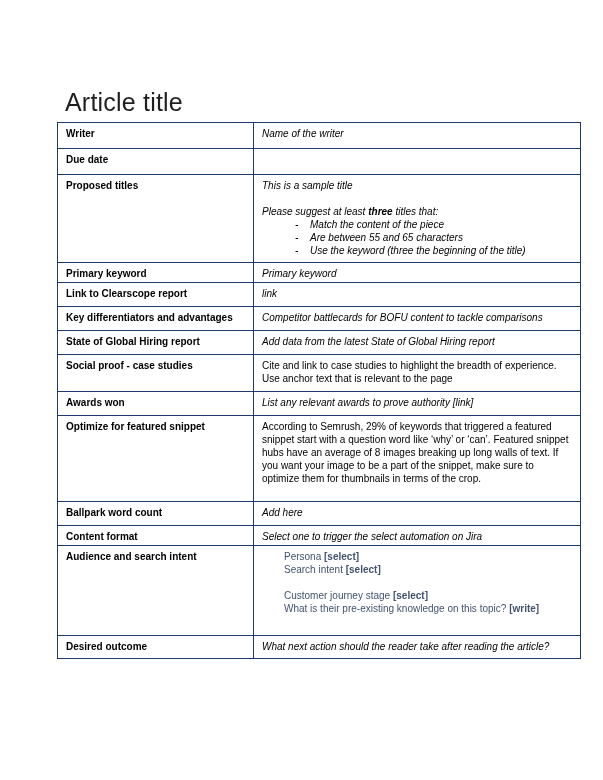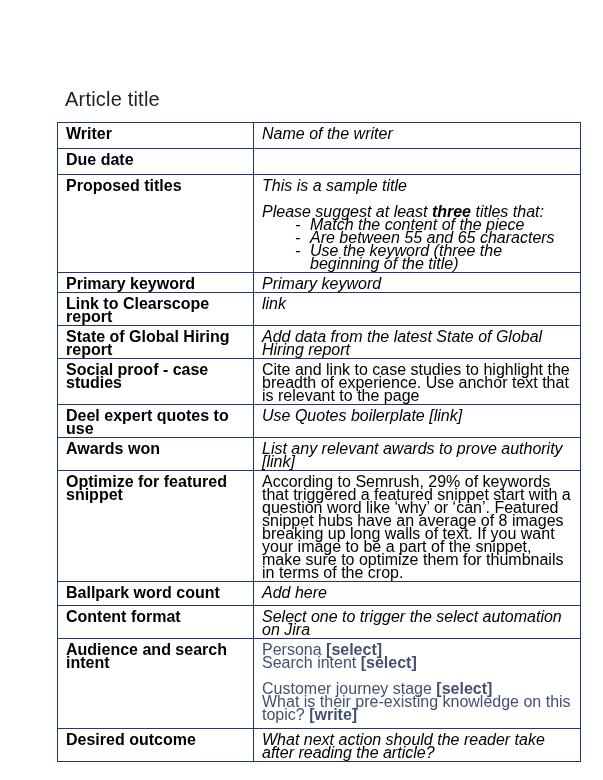--- a/index.html
+++ b/index.html
@@ -10,46 +10,46 @@
     height: 780px;
     background: #ffffff;
     font-family: "Liberation Sans", sans-serif;
     color: #000000;
     overflow: hidden;
   }
   .doc-title {
     position: absolute;
     left: 65px;
     top: 88px;
-    font-size: 20px;
+    font-size: 25px;
     font-weight: 400;
     color: #1f1f1f;
     letter-spacing: 0.2px;
   }
   table.brief {
     position: absolute;
     left: 57px;
     top: 122px;
     width: 523px;
     border-collapse: collapse;
     table-layout: fixed;
   }
   table.brief td {
     border: 1.5px solid #1e3a6d;
     vertical-align: top;
     padding: 4px 8px 2px 8px;
-    font-size: 16px;
+    font-size: 10px;
     line-height: 13px;
     overflow: hidden;
   }
   td.lc { width: 196px; font-weight: 700; color: #000000; }
   td.vc { width: 327px; }
   .it  { font-style: italic; }
   .reg { font-style: normal; }
-  .slate { color: #42526e; font-style: normal; }
+  .slate { color: #42526e; font-style: normal; margin-left: 22px; }
   .b { font-weight: 700; }
   .sp { height: 13px; }
   .bl { display: flex; padding-left: 33px; font-style: italic; }
   .bl::before { content: "-"; flex: none; width: 15px; font-style: italic; }
 </style>
 </head>
 <body>
 
 <div class="page">
 
@@ -89,36 +89,36 @@
       <tr style="height:18px">
         <td class="lc"><span>Primary keyword</span></td>
         <td class="vc"><span class="it">Primary keyword</span></td>
       </tr>
 
       <tr style="height:24px">
         <td class="lc"><span>Link to Clearscope report</span></td>
         <td class="vc"><span class="it">link</span></td>
       </tr>
 
+      <tr style="height:24px">
+        <td class="lc"><span>Key differentiators and advantages</span></td>
+        <td class="vc"><span class="it">Competitor battlecards for BOFU content to tackle comparisons</span></td>
+      </tr>
 
       <tr style="height:24px">
         <td class="lc"><span>State of Global Hiring report</span></td>
         <td class="vc"><span class="it">Add data from the latest State of Global Hiring report</span></td>
       </tr>
 
 
       <tr style="height:37px">
         <td class="lc"><span>Social proof - case studies</span></td>
         <td class="vc"><span class="reg">Cite and link to case studies to highlight the breadth of experience. Use anchor text that is relevant to the page</span></td>
       </tr>
 
-      <tr style="height:24px">
-        <td class="lc"><span>Deel expert quotes to use</span></td>
-        <td class="vc"><span class="it">Use Quotes boilerplate [link]</span></td>
-      </tr>
 
       <tr style="height:24px">
         <td class="lc"><span>Awards won</span></td>
         <td class="vc"><span class="it">List any relevant awards to prove authority [link]</span></td>
       </tr>
 
       <tr style="height:86px">
         <td class="lc"><span>Optimize for featured snippet</span></td>
         <td class="vc"><span class="reg">According to Semrush, 29% of keywords that triggered a featured snippet start with a question word like ‘why’ or ‘can’. Featured snippet hubs have an average of 8 images breaking up long walls of text. If you want your image to be a part of the snippet, make sure to optimize them for thumbnails in terms of the crop.</span></td>
       </tr>

